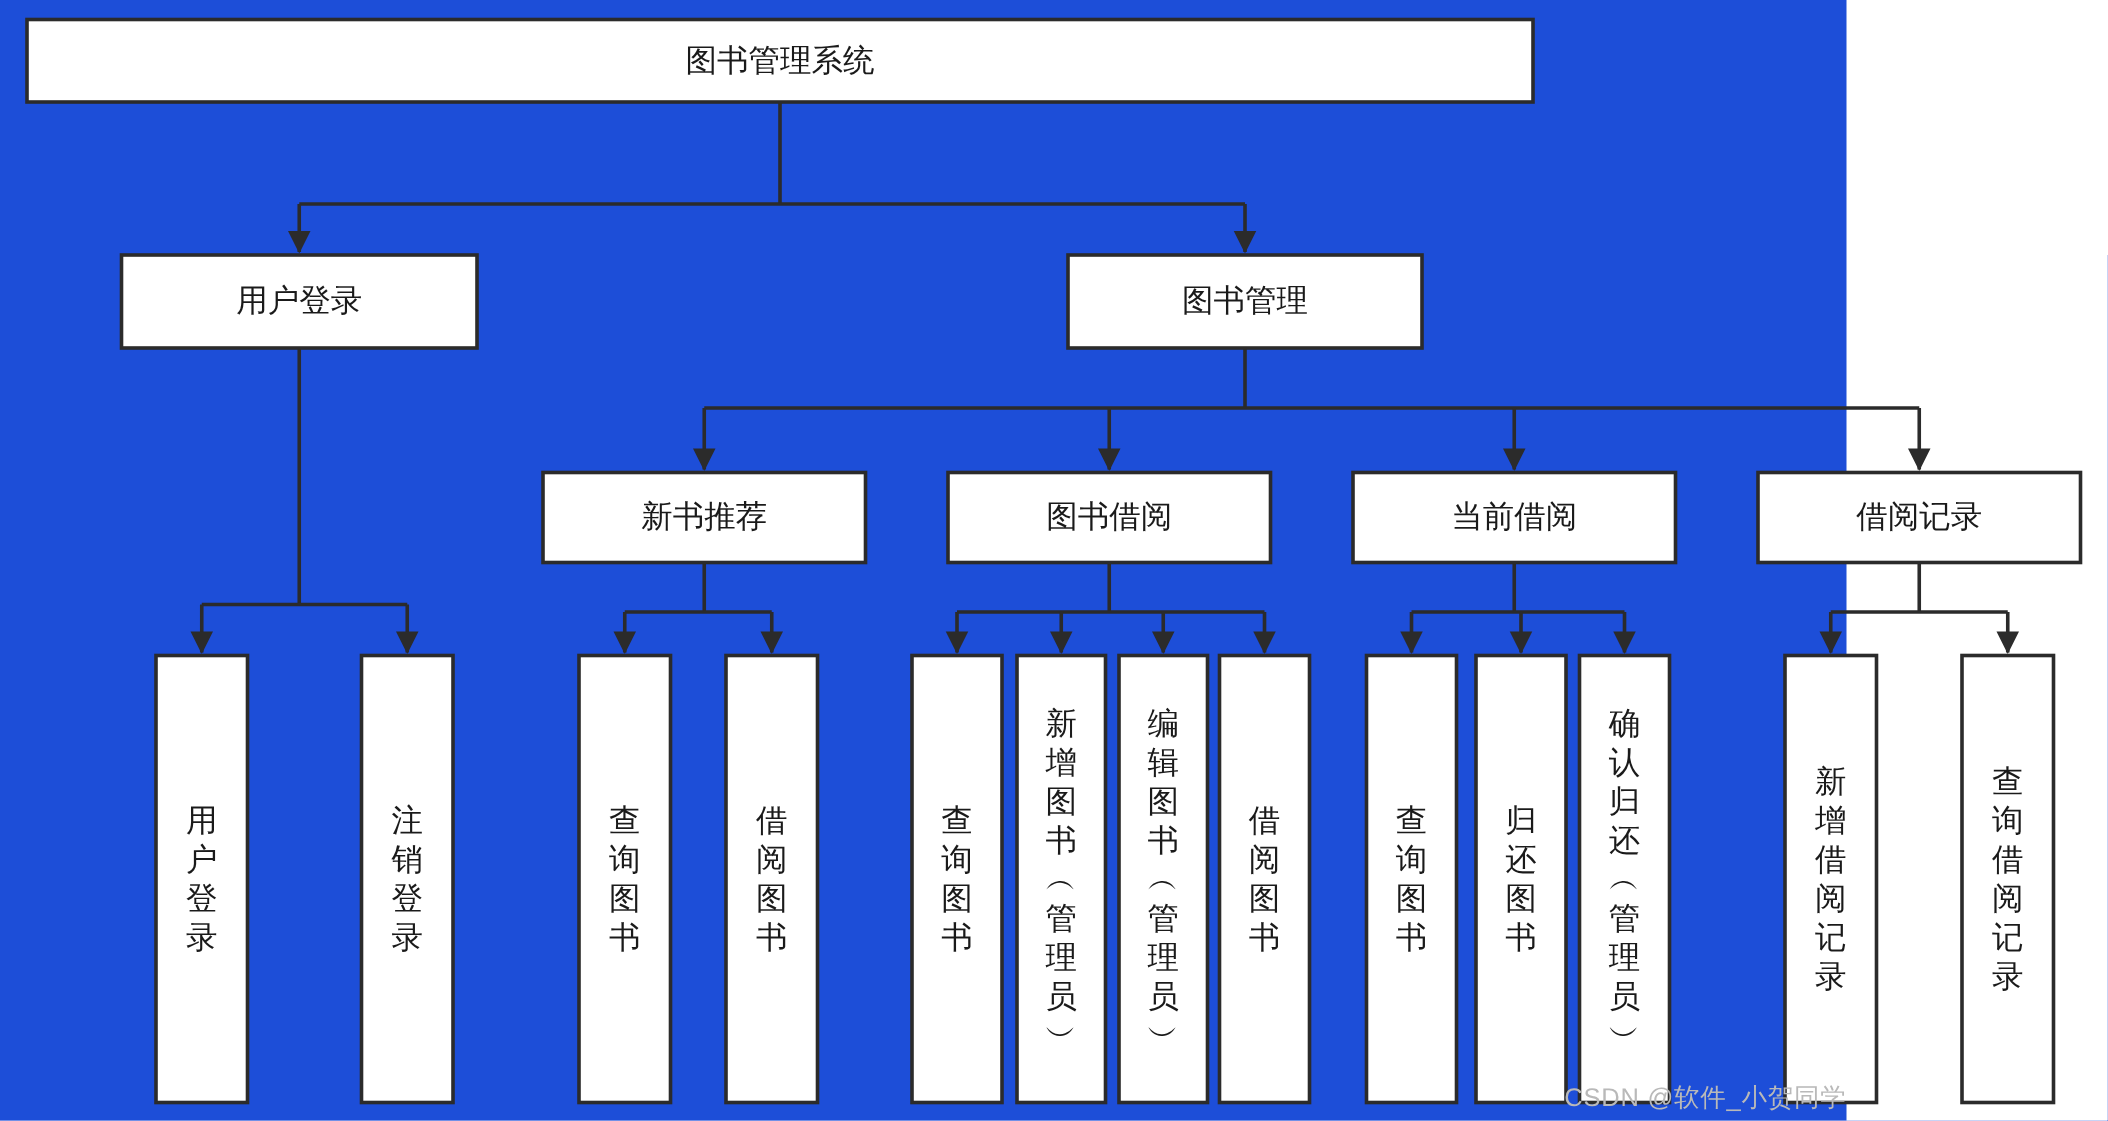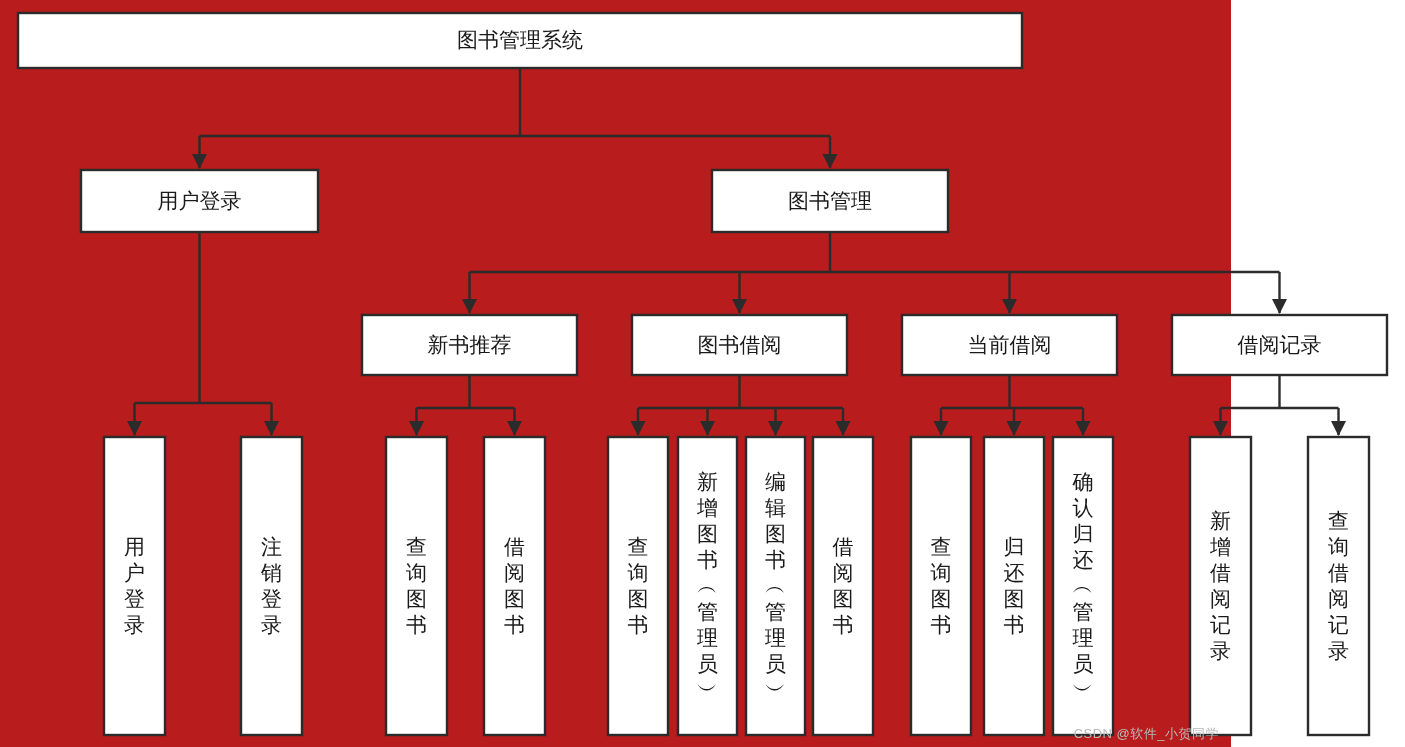--- a/index.html
+++ b/index.html
@@ -10,21 +10,21 @@
   body {
     width: 1405px;
     height: 747px;
     font-family: "Liberation Sans", sans-serif;
     overflow: hidden;
   }
   #diagram-root {
     position: relative;
     width: 1231px;
     height: 747px;
-    background: #b91c1c;
+    background: #1d4ed8;
   }
   svg#flow-svg {
     position: absolute;
     left: 0;
     top: 0;
     width: 1405px;
     height: 747px;
   }
   .node-box {
     fill: #ffffff;
@@ -48,24 +48,24 @@
     stroke: #2b2b2b;
     stroke-width: 2.4;
     fill: none;
   }
   .arrow-head {
     fill: #2b2b2b;
     stroke: none;
   }
   .watermark {
     position: absolute;
-    right: 12px;
+    right: 0;
     bottom: 4px;
     font-family: "Liberation Sans", sans-serif;
-    font-size: 13px;
+    font-size: 17px;
     color: #b9b9b9;
     white-space: nowrap;
     letter-spacing: 0.5px;
   }
 </style>
 </head>
 <body>
 
 <div id="diagram-root">
   <svg id="flow-svg" viewBox="0 0 1405 747">

